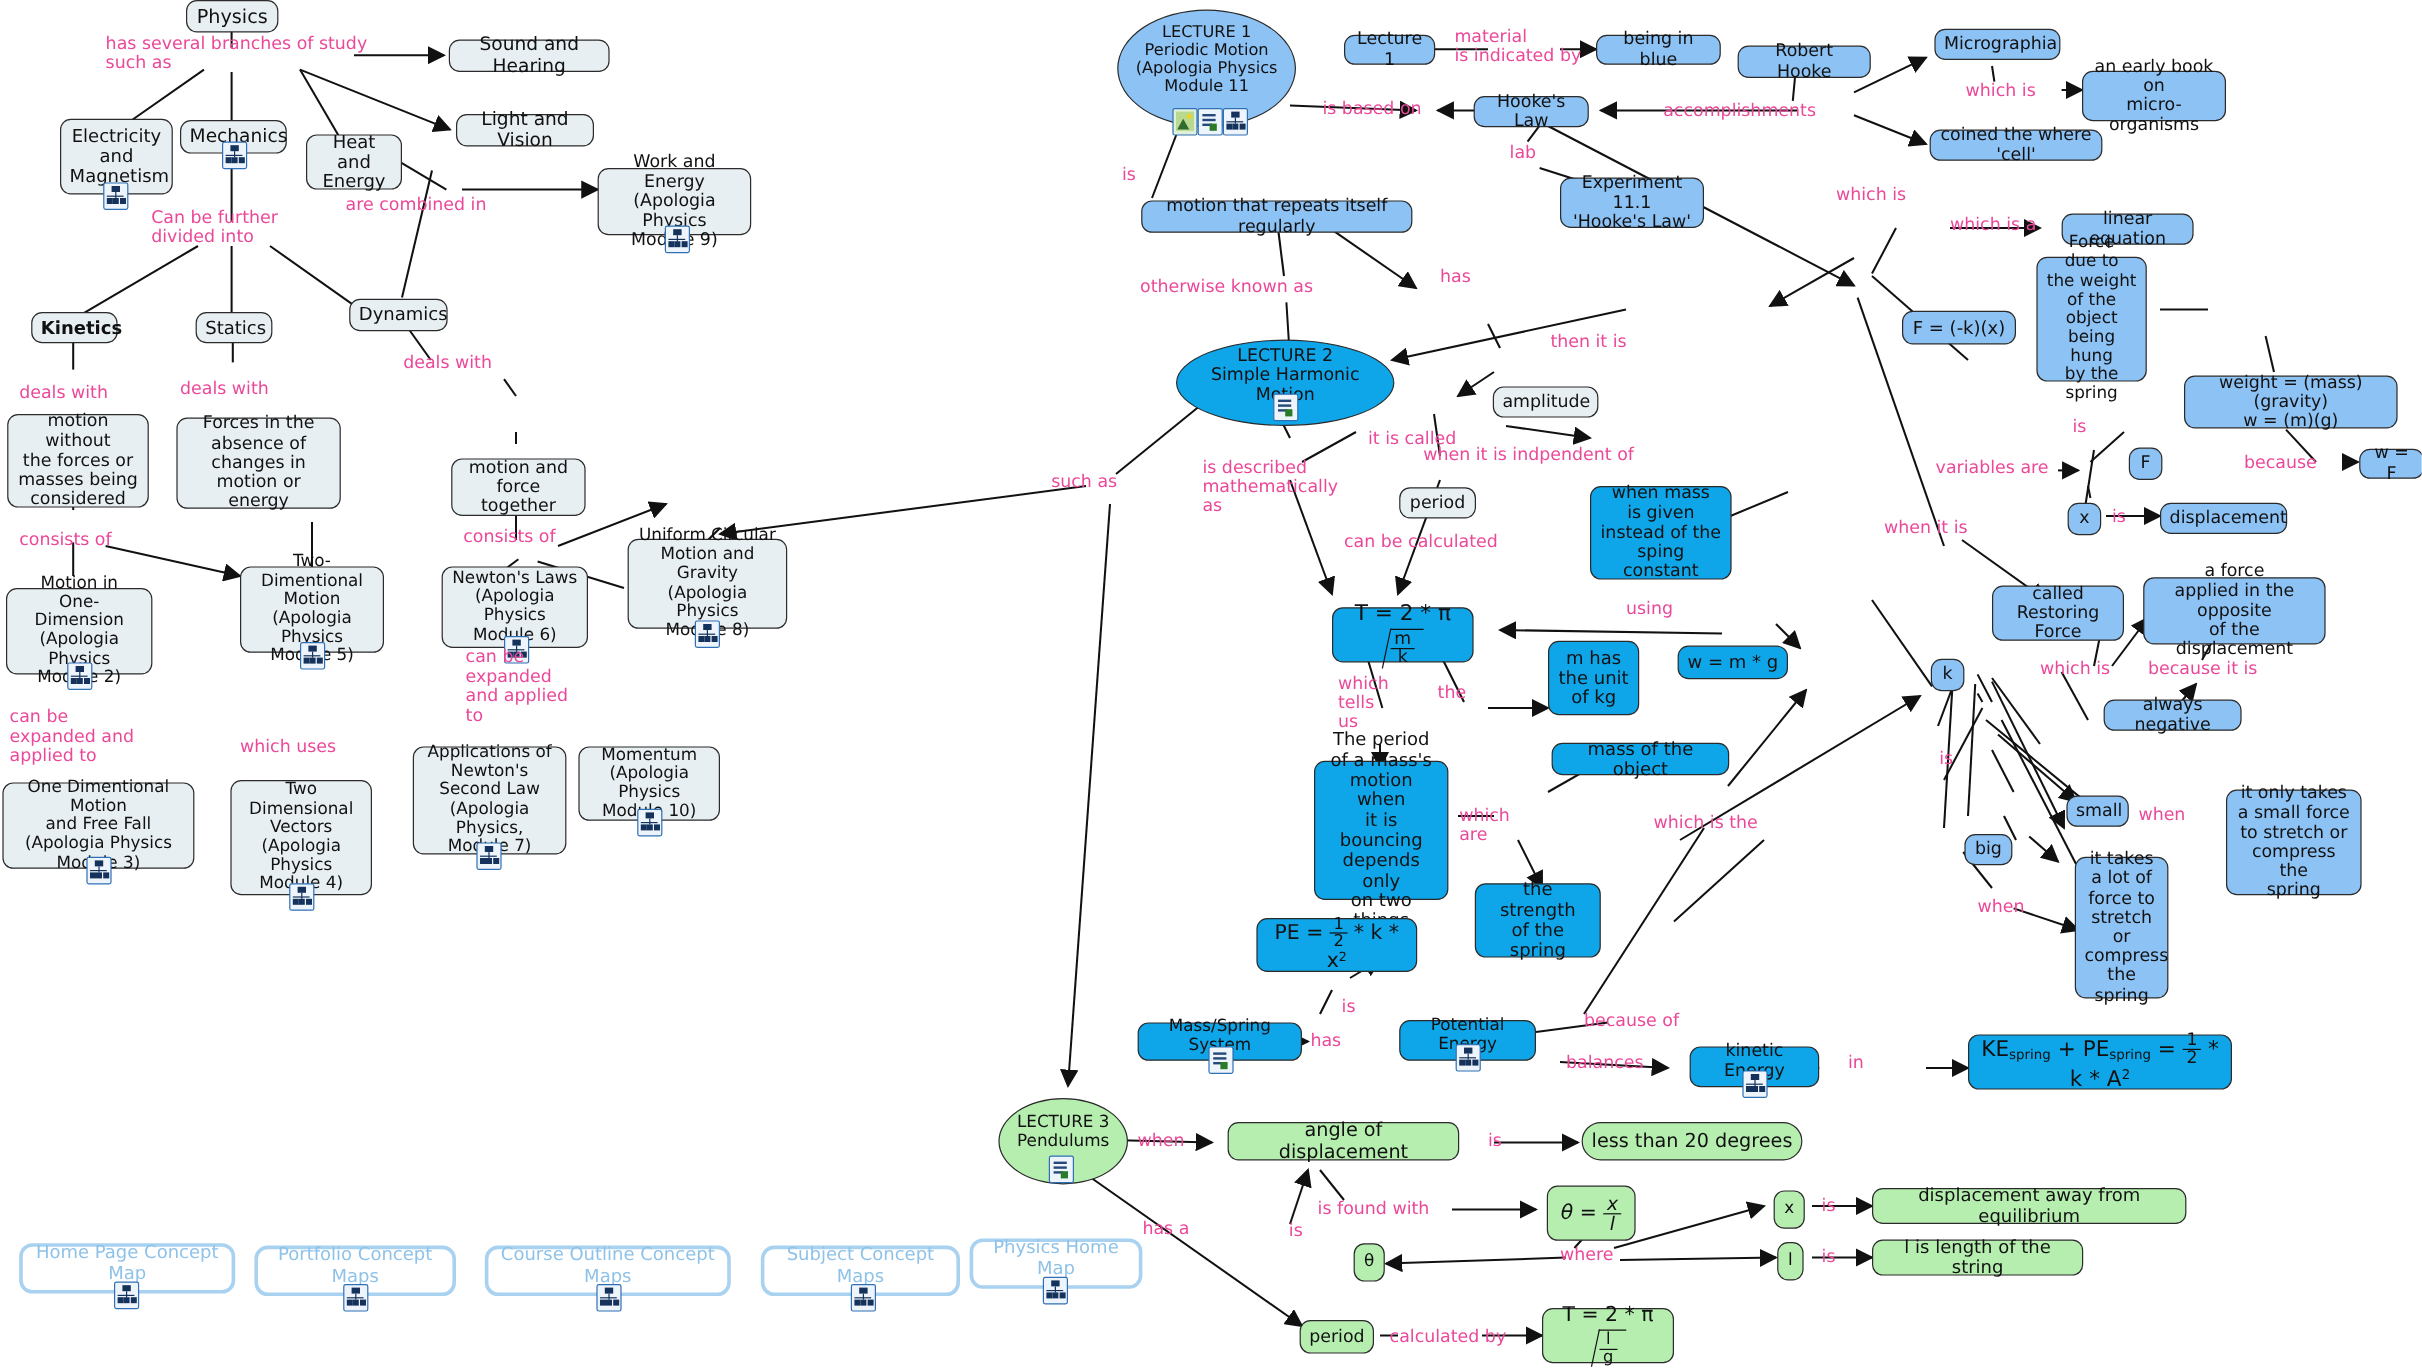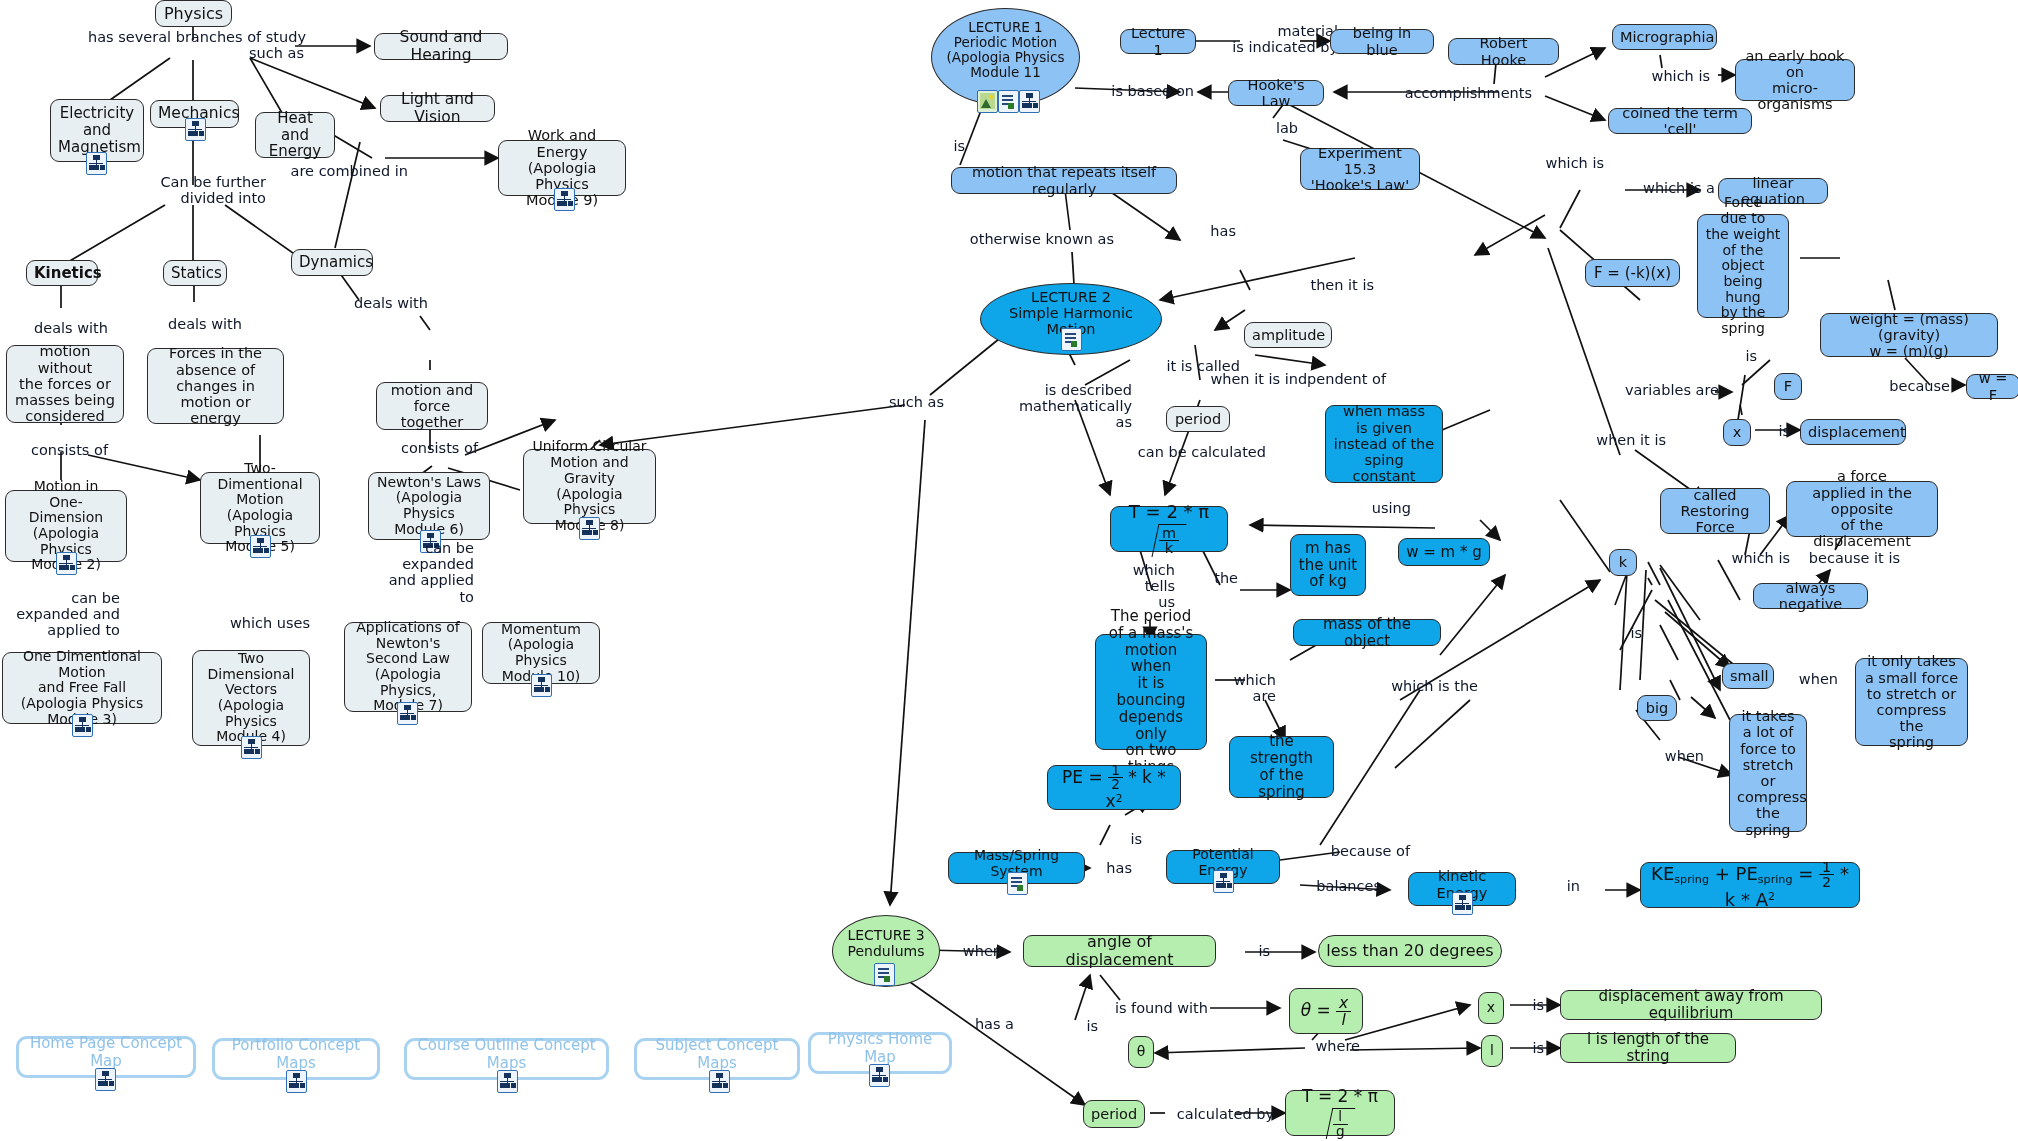--- a/index.html
+++ b/index.html
@@ -20,21 +20,21 @@
   .pal-green{background:#b6eeb0;}
 
   .ellipse{border-radius:50%;}
 
   
   .navbox{position:absolute;box-sizing:border-box;border:3px solid #a8d2f0;
           border-radius:11px;background:#ffffff;color:#8fc2e8;
           display:flex;align-items:center;justify-content:center;text-align:center;
           font-size:15px;}
 
-  .lbl{position:absolute;font-size:14.5px;color:#0f172a;text-align:right;
+  .lbl{position:absolute;font-size:14.5px;color:#ec4899;text-align:left;
        line-height:1.12;white-space:pre;background:transparent;}
 
   
   .badge{position:absolute;width:19px;height:21px;background:#eef4fb;
          border:1.6px solid #2f6fb5;border-radius:2px;}
   .badge i{position:absolute;display:block;background:#14325c;}
   
   .ico-tree i.b1{width:7px;height:5px;left:6px;top:2px;}
   .ico-tree i.b2{width:5px;height:5px;left:1.5px;top:12px;}
   .ico-tree i.b3{width:5px;height:5px;left:7px;top:12px;}
@@ -496,30 +496,30 @@
 
 <div class="node pal-blue" style="left:1612px;top:24px;width:105px;height:26px;font-size:14.5px;">
   <span class="txt">Micrographia</span>
 </div>
 <div class="lbl" style="left:1638px;top:68px;width:72px;">which is</div>
 <div class="node pal-blue" style="left:1735px;top:59px;width:120px;height:42px;font-size:14.5px;">
   <span class="txt" style="white-space:pre-line">an early book on
 micro-organisms</span>
 </div>
 <div class="node pal-blue" style="left:1608px;top:108px;width:144px;height:26px;font-size:14.5px;">
-  <span class="txt">coined the term 'cell'</span>
+  <span class="txt">coined the where 'cell'</span>
 </div>
 
 <div class="lbl" style="left:1102px;top:83px;width:92px;">is based on</div>
 <div class="node pal-blue" style="left:1228px;top:80px;width:96px;height:26px;font-size:14.5px;">
   <span class="txt">Hooke's Law</span>
 </div>
 <div class="lbl" style="left:1258px;top:120px;width:40px;">lab</div>
 <div class="node pal-blue" style="left:1300px;top:148px;width:120px;height:42px;font-size:14.5px;">
-  <span class="txt" style="white-space:pre-line">Experiment 15.3
+  <span class="txt" style="white-space:pre-line">Experiment 11.1
 'Hooke's Law'</span>
 </div>
 
 <div class="node pal-blue" style="left:951px;top:167px;width:226px;height:27px;font-size:14.5px;">
   <span class="txt">motion that repeats itself regularly</span>
 </div>
 
 <div class="lbl" style="left:1530px;top:155px;width:74px;">which is</div>
 
 

